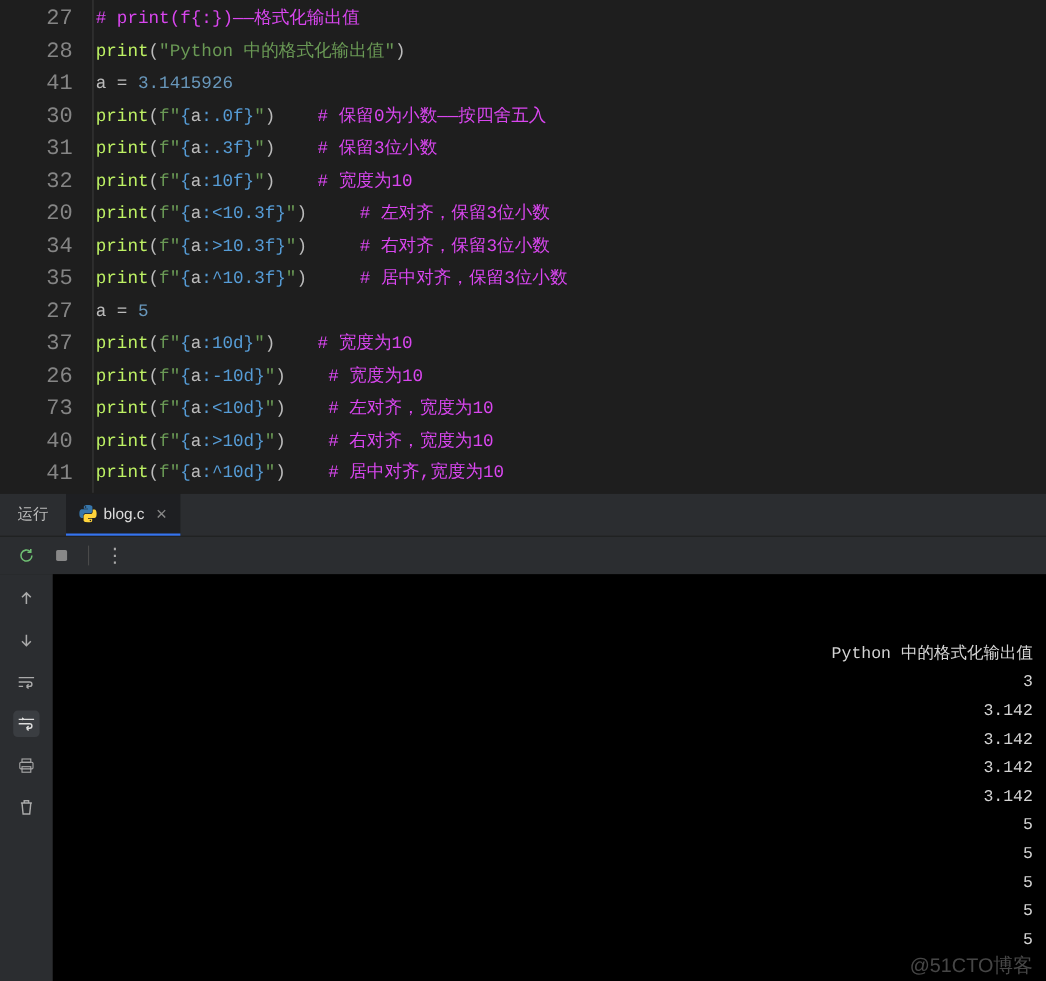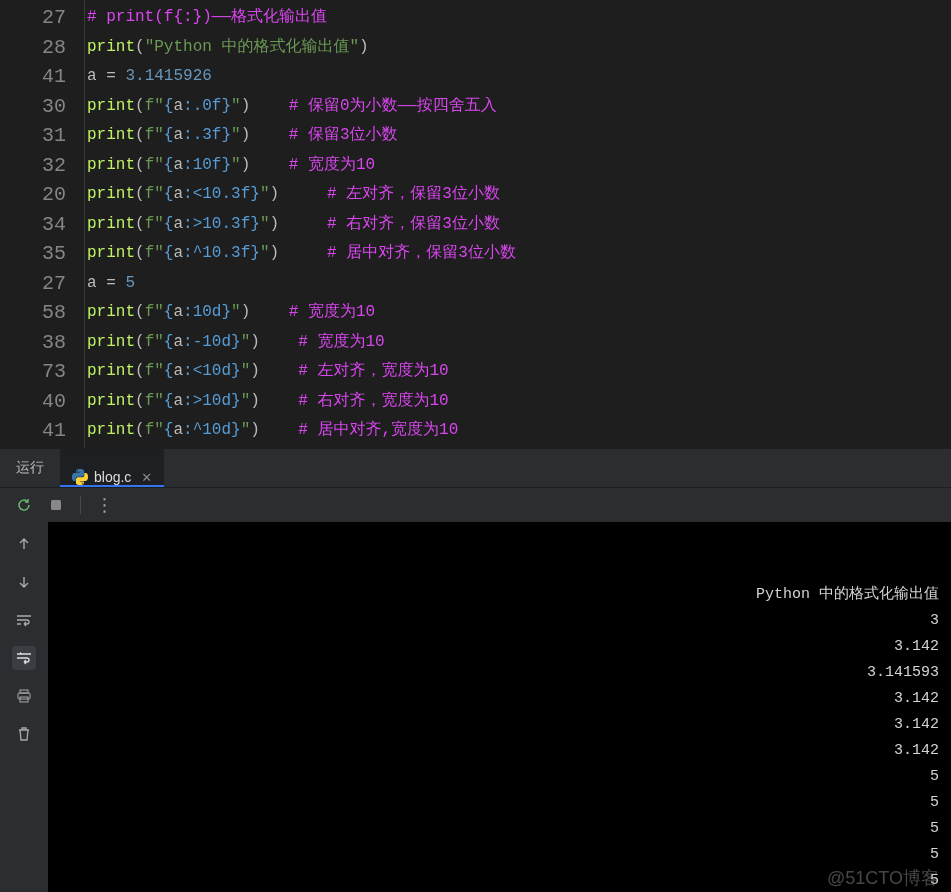--- a/index.html
+++ b/index.html
@@ -56,21 +56,21 @@
     border-bottom: 1px solid #1e1e1e;
   }
   .panel-label {
     padding: 0 16px;
     font-size: 14px;
     color: #bbbbbb;
     font-family: Liberation Sans, sans-serif;
   }
   .panel-tab {
     display: flex;
-    align-items: flex-end;
+    align-items: center;
     gap: 6px;
     background: #1e1f22;
     height: 100%;
     padding: 0 12px;
     color: #dddddd;
     font-size: 14px;
     border-bottom: 2px solid #3574f0;
     font-family: "Segoe UI", sans-serif;
   }
   .tab-close { color: #888; font-size: 13px; margin-left: 4px; }
@@ -143,22 +143,22 @@
       <div>27</div>
       <div>28</div>
       <div>41</div>
       <div>30</div>
       <div>31</div>
       <div>32</div>
       <div>20</div>
       <div>34</div>
       <div>35</div>
       <div>27</div>
-      <div>58</div>
-      <div>38</div>
+      <div>37</div>
+      <div>26</div>
       <div>73</div>
       <div>40</div>
       <div>41</div>
     </div>
   <div class="code" id="code"><div class="code-line"><span class="c-comment"># print(f{:})——格式化输出值</span></div><div class="code-line"><span class="c-func">print</span><span class="c-paren">(</span><span class="c-str">"Python 中的格式化输出值"</span><span class="c-paren">)</span></div><div class="code-line"><span class="c-var">a</span> <span class="c-op">=</span> <span class="c-num">3.1415926</span></div><div class="code-line"><span class="c-func">print</span><span class="c-paren">(</span><span class="c-str">f"</span><span class="c-fmt">{</span><span class="c-var">a</span><span class="c-fmt">:.0f</span><span class="c-fmt">}</span><span class="c-str">"</span><span class="c-paren">)</span>    <span class="c-comment"># 保留0为小数——按四舍五入</span></div><div class="code-line"><span class="c-func">print</span><span class="c-paren">(</span><span class="c-str">f"</span><span class="c-fmt">{</span><span class="c-var">a</span><span class="c-fmt">:.3f</span><span class="c-fmt">}</span><span class="c-str">"</span><span class="c-paren">)</span>    <span class="c-comment"># 保留3位小数</span></div><div class="code-line"><span class="c-func">print</span><span class="c-paren">(</span><span class="c-str">f"</span><span class="c-fmt">{</span><span class="c-var">a</span><span class="c-fmt">:10f</span><span class="c-fmt">}</span><span class="c-str">"</span><span class="c-paren">)</span>    <span class="c-comment"># 宽度为10</span></div><div class="code-line"><span class="c-func">print</span><span class="c-paren">(</span><span class="c-str">f"</span><span class="c-fmt">{</span><span class="c-var">a</span><span class="c-fmt">:&lt;10.3f</span><span class="c-fmt">}</span><span class="c-str">"</span><span class="c-paren">)</span>     <span class="c-comment"># 左对齐，保留3位小数</span></div><div class="code-line"><span class="c-func">print</span><span class="c-paren">(</span><span class="c-str">f"</span><span class="c-fmt">{</span><span class="c-var">a</span><span class="c-fmt">:&gt;10.3f</span><span class="c-fmt">}</span><span class="c-str">"</span><span class="c-paren">)</span>     <span class="c-comment"># 右对齐，保留3位小数</span></div><div class="code-line"><span class="c-func">print</span><span class="c-paren">(</span><span class="c-str">f"</span><span class="c-fmt">{</span><span class="c-var">a</span><span class="c-fmt">:^10.3f</span><span class="c-fmt">}</span><span class="c-str">"</span><span class="c-paren">)</span>     <span class="c-comment"># 居中对齐，保留3位小数</span></div><div class="code-line"><span class="c-var">a</span> <span class="c-op">=</span> <span class="c-num">5</span></div><div class="code-line"><span class="c-func">print</span><span class="c-paren">(</span><span class="c-str">f"</span><span class="c-fmt">{</span><span class="c-var">a</span><span class="c-fmt">:10d</span><span class="c-fmt">}</span><span class="c-str">"</span><span class="c-paren">)</span>    <span class="c-comment"># 宽度为10</span></div><div class="code-line"><span class="c-func">print</span><span class="c-paren">(</span><span class="c-str">f"</span><span class="c-fmt">{</span><span class="c-var">a</span><span class="c-fmt">:-10d</span><span class="c-fmt">}</span><span class="c-str">"</span><span class="c-paren">)</span>    <span class="c-comment"># 宽度为10</span></div><div class="code-line"><span class="c-func">print</span><span class="c-paren">(</span><span class="c-str">f"</span><span class="c-fmt">{</span><span class="c-var">a</span><span class="c-fmt">:&lt;10d</span><span class="c-fmt">}</span><span class="c-str">"</span><span class="c-paren">)</span>    <span class="c-comment"># 左对齐，宽度为10</span></div><div class="code-line"><span class="c-func">print</span><span class="c-paren">(</span><span class="c-str">f"</span><span class="c-fmt">{</span><span class="c-var">a</span><span class="c-fmt">:&gt;10d</span><span class="c-fmt">}</span><span class="c-str">"</span><span class="c-paren">)</span>    <span class="c-comment"># 右对齐，宽度为10</span></div><div class="code-line"><span class="c-func">print</span><span class="c-paren">(</span><span class="c-str">f"</span><span class="c-fmt">{</span><span class="c-var">a</span><span class="c-fmt">:^10d</span><span class="c-fmt">}</span><span class="c-str">"</span><span class="c-paren">)</span>    <span class="c-comment"># 居中对齐,宽度为10</span></div></div>
 </div>
 
 <div class="panel-header">
   <div class="panel-label">运行</div>
   <div class="panel-tab">
@@ -221,15 +221,15 @@
           <rect x="4" y="8" width="8" height="5" stroke="#aaa" fill="none"></rect>
         </svg>
     </div>
     <div class="side-btn">
       <svg width="14" height="16" viewBox="0 0 14 16">
           <path d="M2 4h10M5 4V2h4v2M3 4l1 10h6l1-10" stroke="#aaa" stroke-width="1.3" fill="none"></path>
         </svg>
     </div>
   </div>
   <div class="console" id="console">
-    <div>Python 中的格式化输出值</div><div>3</div><div>3.142</div><div>  3.141593</div><div>3.142</div><div>     3.142</div><div>  3.142</div><div>         5</div><div>         5</div><div>5</div><div>         5</div><div>    5</div><div class="watermark">@51CTO博客</div>
+    <div>Python 中的格式化输出值</div><div>3</div><div>3.142</div><div>3.142</div><div>     3.142</div><div>  3.142</div><div>         5</div><div>         5</div><div>5</div><div>         5</div><div>    5</div><div class="watermark">@51CTO博客</div>
   </div>
 </div>
 
 </body></html>

